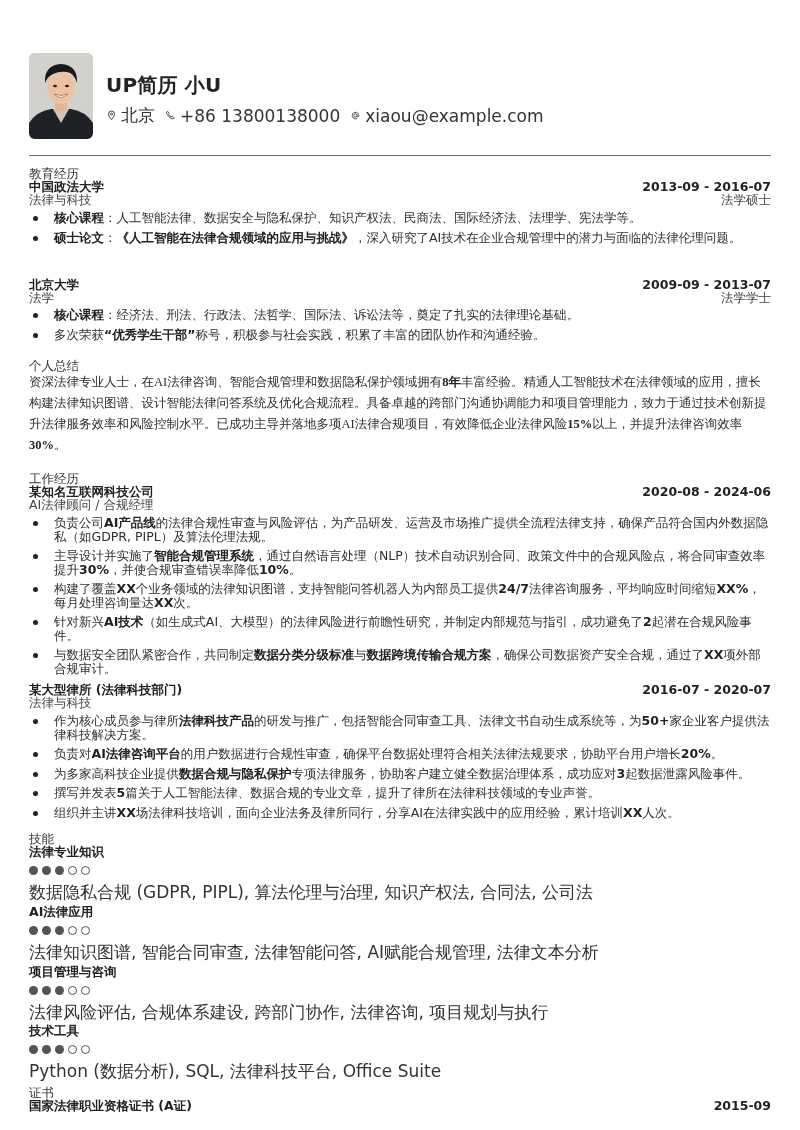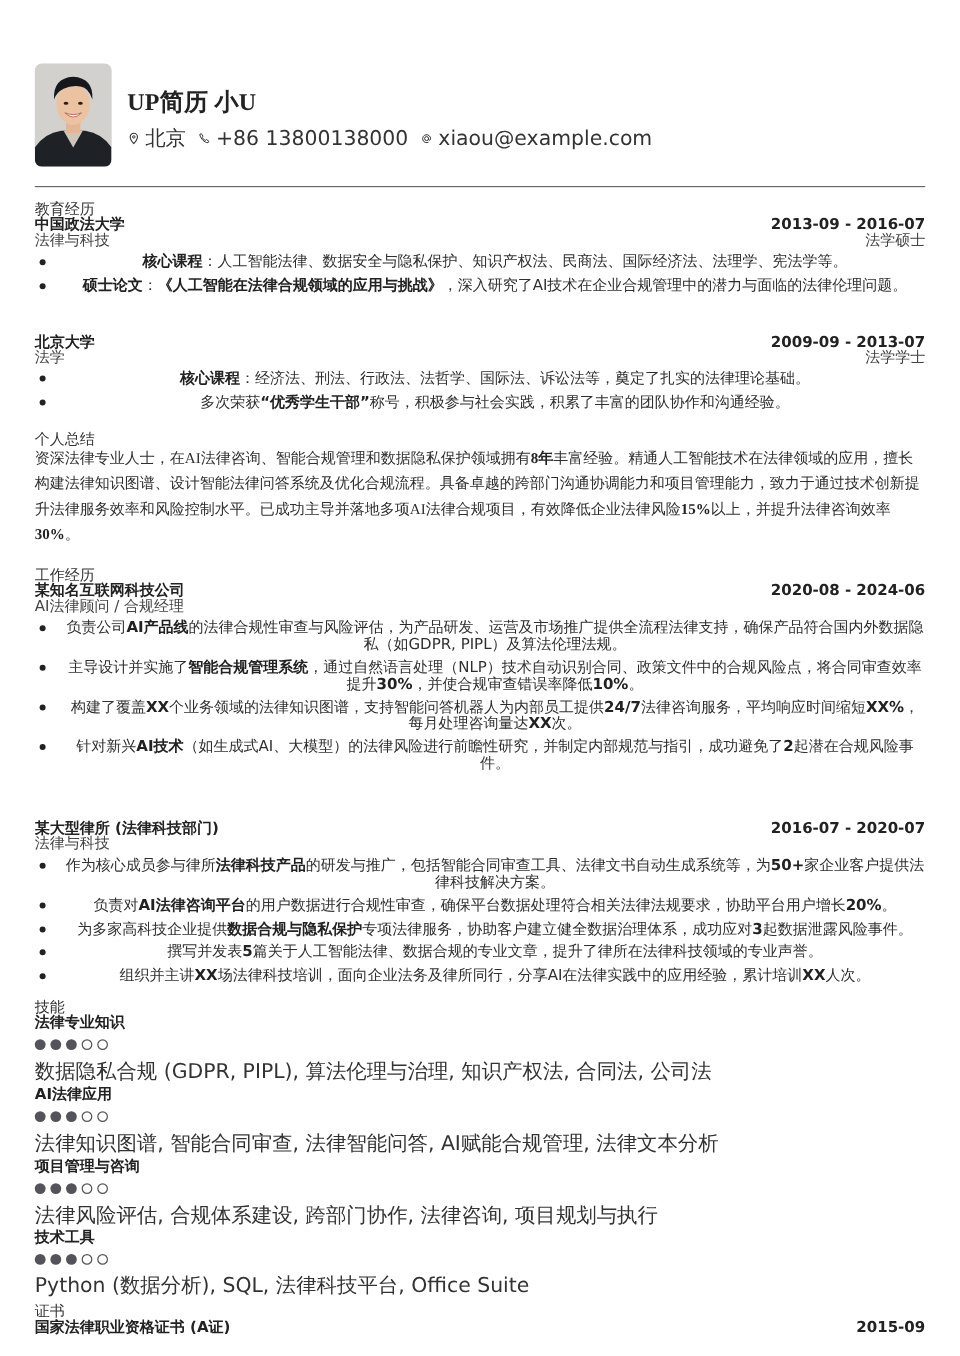--- a/index.html
+++ b/index.html
@@ -1,32 +1,32 @@
 <!DOCTYPE html>
 <html><head>
 <meta charset="utf-8">
 <style>
   html, body { margin:0; padding:0; background:#ffffff; }
   body { width:800px; height:1130px; overflow:hidden; position:relative;
          font-family:"DejaVu Sans", "Liberation Sans", sans-serif; color:#2b2b2b; font-size:12px; }
   .page { position:absolute; left:29px; right:29px; top:0; }
   .header { position:absolute; left:0; top:53px; height:86px; width:742px; }
   .avatar { position:absolute; left:0; top:0; width:64px; height:86px; border-radius:6px; overflow:hidden; background:#d4d2cf; }
-  .name { position:absolute; left:77px; top:19px; font-size:20px; font-weight:600; color:#222; letter-spacing:0.2px;font-family:Liberation Serif, serif; }
+  .name { position:absolute; left:77px; top:19px; font-size:20px; font-weight:600; color:#222; letter-spacing:0.2px; }
   .contacts { position:absolute; left:77px; top:51px; font-size:17px; color:#333; display:flex; align-items:center; gap:6px; white-space:nowrap; }
   .contacts .ico { width:11px; height:11px; display:inline-block; }
   .contacts .item { display:flex; align-items:center; gap:4px; margin-right:4px; }
   .rule { position:absolute; left:0; width:742px; top:155px; height:1px; background:#6a6a6a; }
   .sec-title { position:absolute; left:0; font-size:12.5px; color:#333; line-height:14px; }
   .entry-title { position:absolute; left:0; font-size:12.5px; font-weight:700; color:#222; line-height:14px; }
   .entry-sub { position:absolute; left:0; font-size:12.5px; color:#444; line-height:14px; }
   .entry-date { position:absolute; right:0; font-size:12.5px; font-weight:700; color:#222; line-height:14px; }
   .entry-deg { position:absolute; right:0; font-size:12.5px; color:#444; line-height:14px; }
   ul.bl { position:absolute; left:0; width:742px; margin:0; padding:0; list-style:none; }
-  ul.bl li { position:relative; padding-left:25px; font-size:12.5px; line-height:13.5px; color:#2f2f2f; margin-bottom:6px;text-align:center; }
+  ul.bl li { position:relative; padding-left:25px; font-size:12.5px; line-height:13.5px; color:#2f2f2f; margin-bottom:6px; }
   ul.bl li::before { content:""; position:absolute; left:4px; top:5px; width:5px; height:5px; border-radius:50%; background:#222; }
   ul.bl li b { font-weight:700; color:#222; }
   .summary { position:absolute; left:0; width:742px; font-size:12.5px; line-height:21px; color:#2f2f2f;font-family:Liberation Serif, serif; }
   .summary b { font-weight:700; color:#222; }
   .skill-name { position:absolute; left:0; font-size:12.5px; font-weight:700; color:#222; }
   .dots { position:absolute; left:0; display:flex; gap:4px; }
   .dot { width:9px; height:9px; border-radius:50%; box-sizing:border-box; }
   .dot.on { background:#555259; }
   .dot.off { border:1.6px solid #555259; background:#fff; }
   .skill-desc { position:absolute; left:0; font-size:17px; color:#333; }
@@ -103,20 +103,21 @@
   <div class="sec-title" style="top:472px">工作经历</div>
 
   <div class="entry-title" style="top:485px">某知名互联网科技公司</div>
   <div class="entry-sub" style="top:498px">AI法律顾问 / 合规经理</div>
   <div class="entry-date" style="top:485px">2020-08 - 2024-06</div>
   <ul class="bl" style="top:516px">
     <li><span>负责公司</span><b>AI产品线</b><span>的法律合规性审查与风险评估，为产品研发、运营及市场推广提供全流程法律支持，确保产品符合国内外数据隐私（如GDPR, PIPL）及算法伦理法规。</span></li>
     <li><span>主导设计并实施了</span><b>智能合规管理系统</b><span>，通过自然语言处理（NLP）技术自动识别合同、政策文件中的合规风险点，将合同审查效率提升</span><b>30%</b><span>，并使合规审查错误率降低</span><b>10%</b><span>。</span></li>
     <li><span>构建了覆盖</span><b>XX</b><span>个业务领域的法律知识图谱，支持智能问答机器人为内部员工提供</span><b>24/7</b><span>法律咨询服务，平均响应时间缩短</span><b>XX%</b><span>，每月处理咨询量达</span><b>XX</b><span>次。</span></li>
     <li><span>针对新兴</span><b>AI技术</b><span>（如生成式AI、大模型）的法律风险进行前瞻性研究，并制定内部规范与指引，成功避免了</span><b>2</b><span>起潜在合规风险事件。</span></li>
+    <li><span>与数据安全团队紧密合作，共同制定</span><b>数据分类分级标准</b><span>与</span><b>数据跨境传输合规方案</b><span>，确保公司数据资产安全合规，通过了</span><b>XX</b><span>项外部合规审计。</span></li>
   </ul>
 
   <div class="entry-title" style="top:683px">某大型律所 (法律科技部门)</div>
   <div class="entry-sub" style="top:696px">法律与科技</div>
   <div class="entry-date" style="top:683px">2016-07 - 2020-07</div>
   <ul class="bl" style="top:714px">
     <li><span>作为核心成员参与律所</span><b>法律科技产品</b><span>的研发与推广，包括智能合同审查工具、法律文书自动生成系统等，为</span><b>50+</b><span>家企业客户提供法律科技解决方案。</span></li>
     <li><span>负责对</span><b>AI法律咨询平台</b><span>的用户数据进行合规性审查，确保平台数据处理符合相关法律法规要求，协助平台用户增长</span><b>20%</b><span>。</span></li>
     <li><span>为多家高科技企业提供</span><b>数据合规与隐私保护</b><span>专项法律服务，协助客户建立健全数据治理体系，成功应对</span><b>3</b><span>起数据泄露风险事件。</span></li>
     <li><span>撰写并发表</span><b>5</b><span>篇关于人工智能法律、数据合规的专业文章，提升了律所在法律科技领域的专业声誉。</span></li>

